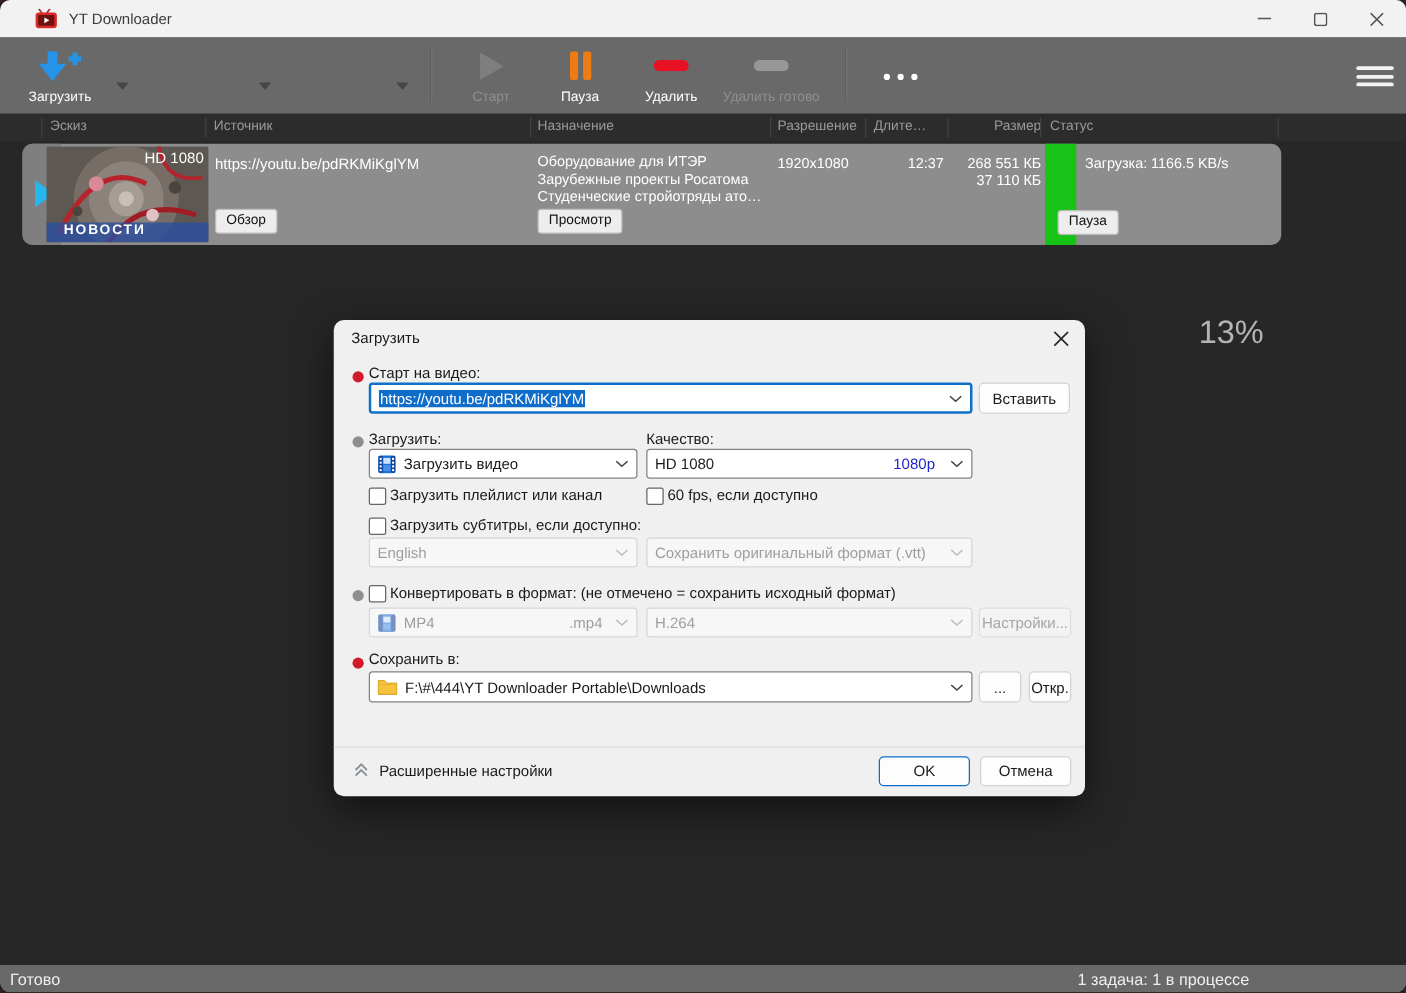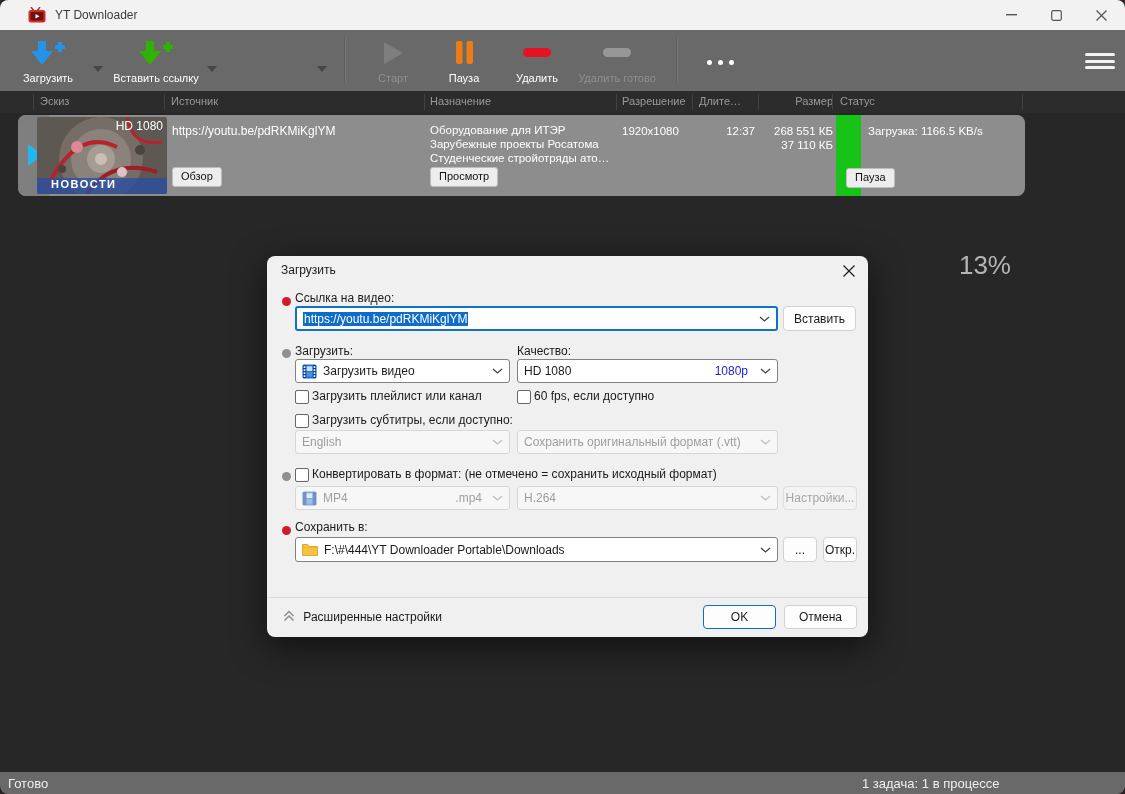--- a/index.html
+++ b/index.html
@@ -100,30 +100,20 @@
             <rect x="24" y="5" width="10" height="4" fill="#2493e8"></rect>
             <rect x="27" y="2" width="4" height="10" fill="#2493e8"></rect>
           </svg>
       </span>
       <span class="tb-label">Загрузить</span>
     </div>
     <div class="abs" style="left:88px;top:12px;width:20px;height:40px;">
         <span class="tb-caret" style="left:5px;"></span>
       </div>
 
-    <div class="tb-btn" style="left:110px;width:92px;">
-      <span class="tb-icon">
-        <svg width="34" height="26" viewBox="0 0 34 26">
-            <path d="M7 1 h8 v10 h7 L11 25 0 11 h7 z" fill="#2db300"></path>
-            <rect x="24" y="5" width="10" height="4" fill="#2db300"></rect>
-            <rect x="27" y="2" width="4" height="10" fill="#2db300"></rect>
-          </svg>
-      </span>
-      <span class="tb-label">Вставить ссылку</span>
-    </div>
     <div class="abs" style="left:202px;top:12px;width:20px;height:40px;">
         <span class="tb-caret" style="left:5px;"></span>
       </div>
 
     <div class="abs" style="left:312px;top:12px;width:20px;height:40px;">
         <span class="tb-caret" style="left:5px;"></span>
       </div>
 
     <div class="tb-sep" style="left:344px;"></div>
 
@@ -245,21 +235,21 @@
   <div id="dialog">
     <div class="dlg-label" style="left:14px;top:7px;">Загрузить</div>
     <div class="abs" style="left:572px;top:5px;width:20px;height:20px;display:flex;align-items:center;justify-content:center;">
       <svg width="12" height="12">
           <line x1="0.5" y1="0.5" x2="11.5" y2="11.5" stroke="#222" stroke-width="1.3"></line>
           <line x1="11.5" y1="0.5" x2="0.5" y2="11.5" stroke="#222" stroke-width="1.3"></line>
         </svg>
     </div>
 
     <div class="bullet red" style="left:15px;top:41px;"></div>
-    <div class="dlg-label" style="left:28px;top:35px;">Ссылка на видео:</div>
+    <div class="dlg-label" style="left:28px;top:35px;">Старт на видео:</div>
     <div class="combo focus" style="left:28px;top:50px;width:483px;height:25px;">
       <span class="txt"><span class="sel">https://youtu.be/pdRKMiKglYM</span></span>
       <span class="chev">
           <svg width="11" height="6">
             <polyline points="1,1 5.5,5 10,1" fill="none" stroke="#444" stroke-width="1.3"></polyline>
           </svg>
         </span>
     </div>
     <div class="dlg-btn" style="left:516px;top:50px;width:73px;height:25px;">Вставить</div>
 

